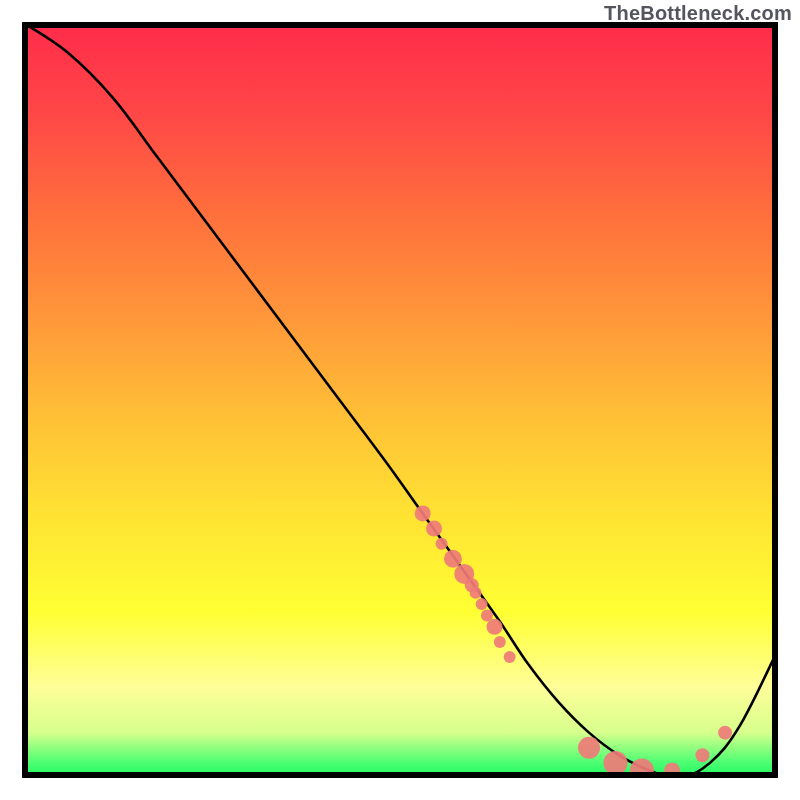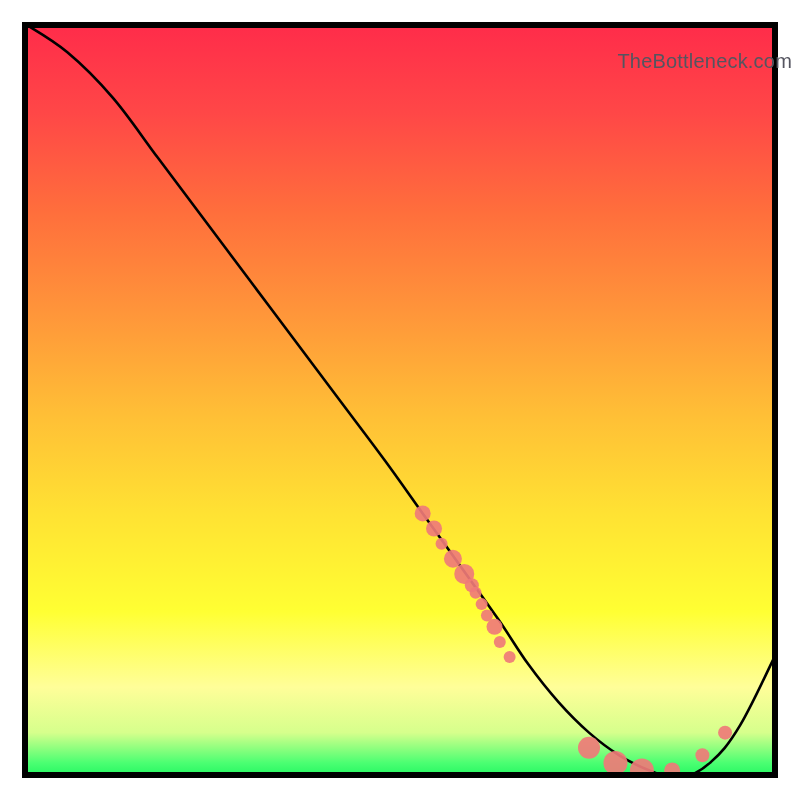--- a/index.html
+++ b/index.html
@@ -14,25 +14,24 @@
   .wrap {
     position: relative;
     width: 800px;
     height: 800px;
   }
   .attribution {
     position: absolute;
     top: 2px;
     right: 8px;
     font-size: 20px;
-    font-weight: normal;
+    font-weight: bold;
     color: #555560;
     letter-spacing: 0.2px;
     z-index: 30;
-    margin-top: 48px;
   }
   .plot-frame {
     position: absolute;
     left: 22px;
     top: 22px;
     width: 756px;
     height: 756px;
     box-sizing: border-box;
   }
   .plot-bg {

